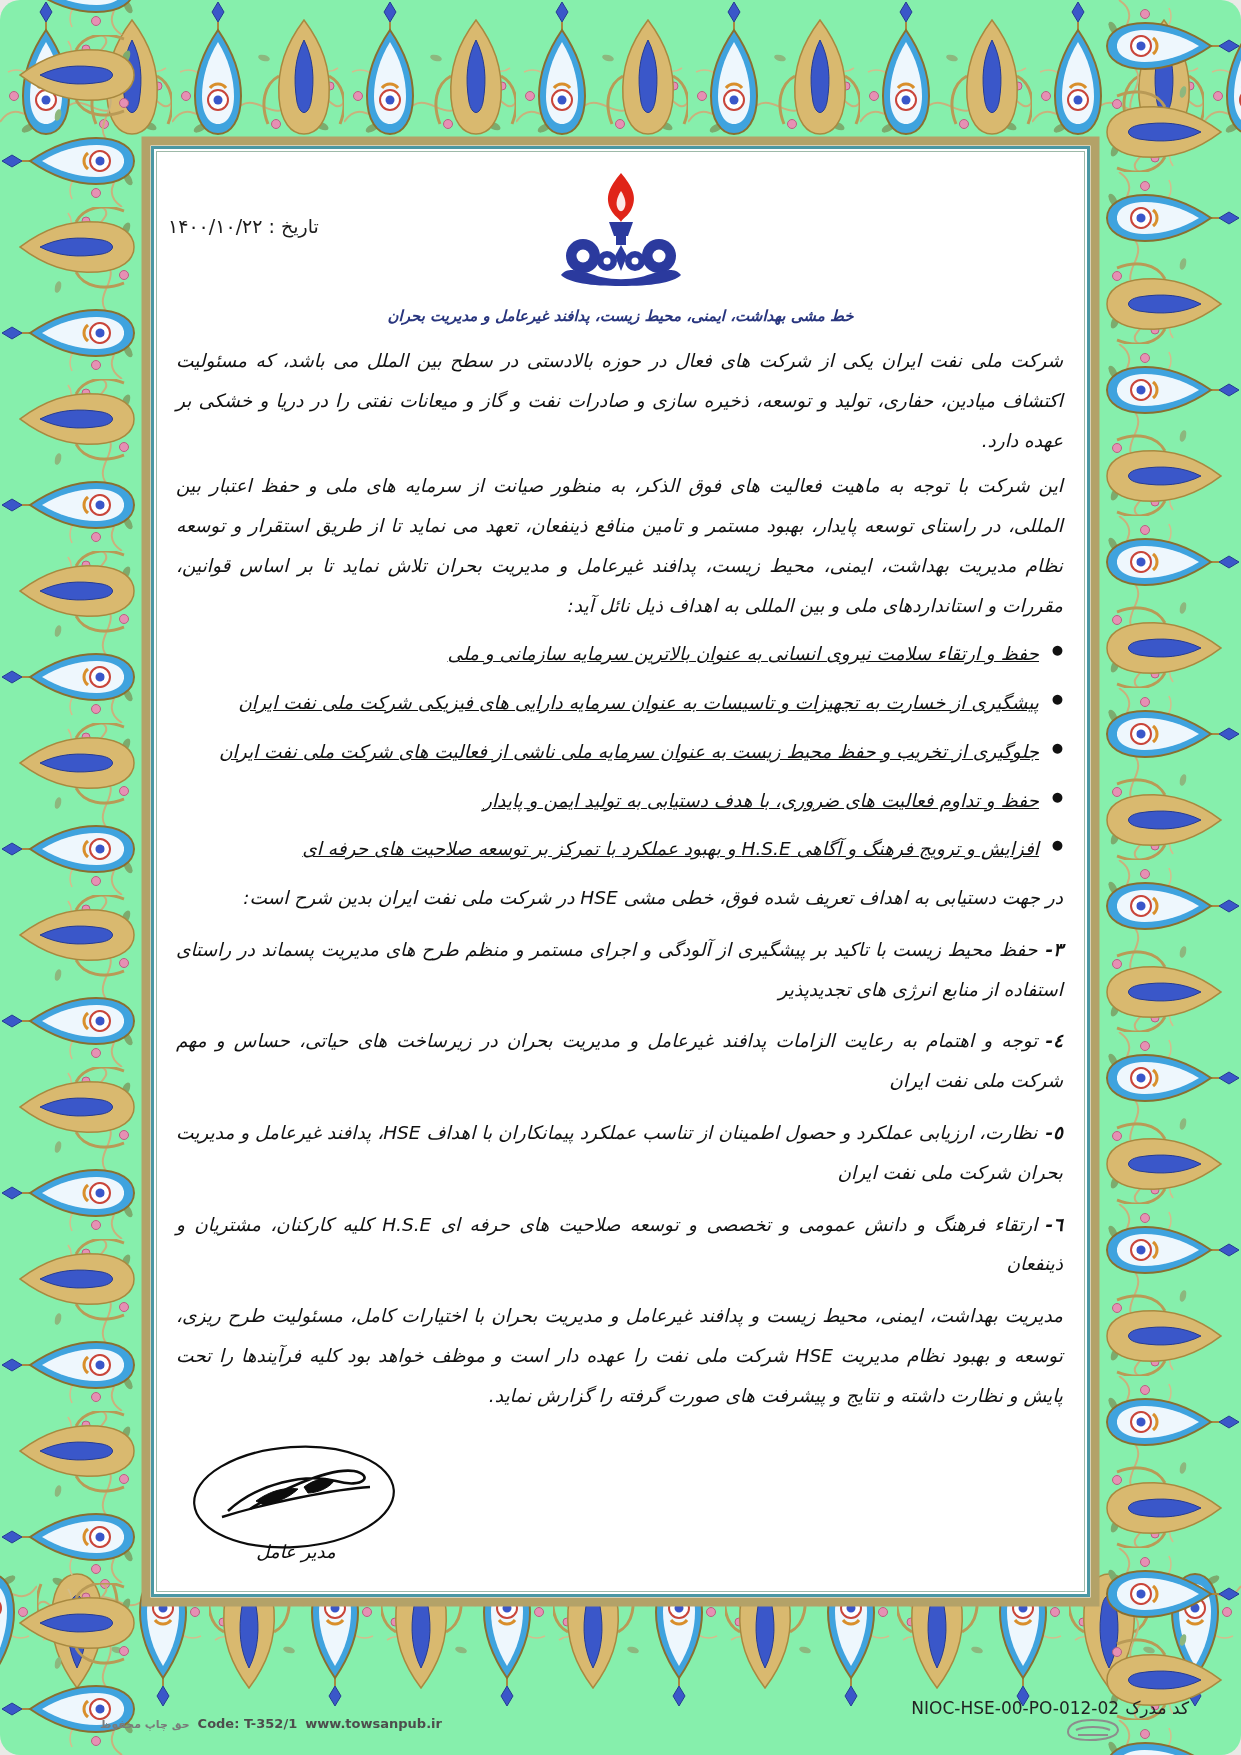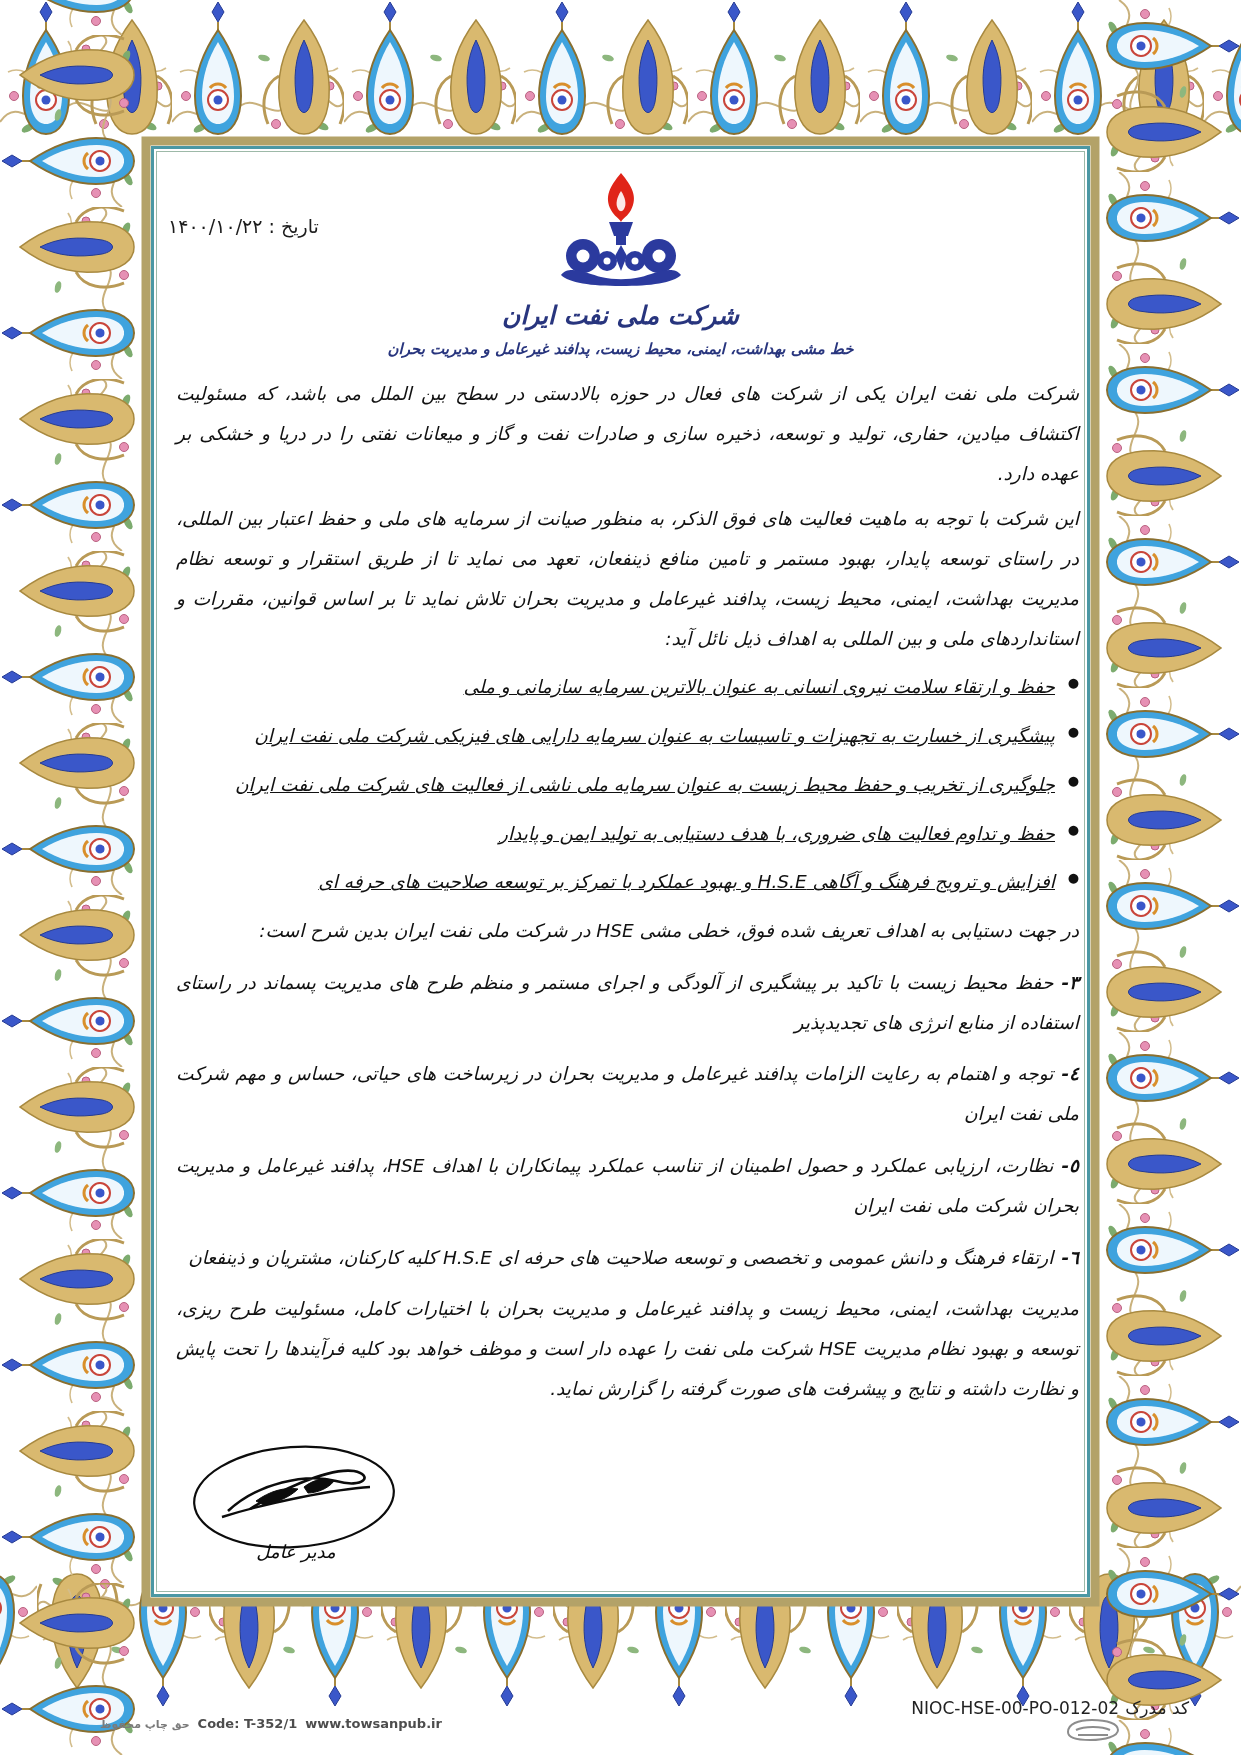--- a/index.html
+++ b/index.html
@@ -1,22 +1,23 @@
 <!DOCTYPE html>
 <html lang="fa"><head>
 <meta charset="utf-8">
 <style>
   html,body{margin:0;padding:0;background:#e9e9e6;}
   .page{
     position:relative;
     width:1241px;height:1755px;
     margin:0 auto;
-    background:#ffffff;
+    background:#86efac;
     overflow:hidden;
     font-family:"DejaVu Sans",sans-serif;
+    border-radius:20px;
   }
   .border-svg{position:absolute;inset:0;display:block;}
   .content{
     position:absolute;
     left:150px;top:145px;
     width:941px;height:1453px;
     direction:rtl;
     color:#111;
     overflow:hidden;
   }
@@ -38,21 +39,21 @@
   }
   .doc-title{
     text-align:center;
     color:#28357e;
     font-size:15px;
     font-weight:bold;
     margin-top:10px;
     font-style:italic;
   }
   .body-text{
-    margin:16px 12px 0 26px;
+    margin:16px 28px 0 26px;
     font-size:18.5px;
     line-height:2.15;
     text-align:justify;
     font-style:italic;
   }
   .body-text p{margin:0 0 6px 0;}
   .bullets{list-style:none;margin:6px 0 0 0;padding:0;}
   .bullets li{
     position:relative;
     padding-right:24px;
@@ -184,21 +185,20 @@
           <circle cx="-14" cy="84" r="10"></circle>
           <circle cx="-14" cy="84" r="3.5" fill="#fff"></circle>
           <circle cx="14" cy="84" r="10"></circle>
           <circle cx="14" cy="84" r="3.5" fill="#fff"></circle>
           <path d="M0,68 L6,79 L0,94 L-6,79 Z"></path>
           <path d="M-60,98 C-52,87 -32,97 -20,100 C-6,103 6,103 20,100 C32,97 52,87 60,98 C52,106 30,109 0,109 C-30,109 -52,106 -60,98 Z"></path>
         </g>
       </svg>
     </div>
 
-    <div class="company">شرکت ملی نفت ایران</div>
     <div class="doc-title">خط مشی بهداشت، ایمنی، محیط زیست، پدافند غیرعامل و مدیریت بحران</div>
 
     <div class="body-text">
       <p>شرکت ملی نفت ایران یکی از شرکت های فعال در حوزه بالادستی در سطح بین الملل می باشد، که مسئولیت اکتشاف میادین، حفاری، تولید و توسعه، ذخیره سازی و صادرات نفت و گاز و میعانات نفتی را در دریا و خشکی بر عهده دارد.</p>
       <p>این شرکت با توجه به ماهیت فعالیت های فوق الذکر، به منظور صیانت از سرمایه های ملی و حفظ اعتبار بین المللی، در راستای توسعه پایدار، بهبود مستمر و تامین منافع ذینفعان، تعهد می نماید تا از طریق استقرار و توسعه نظام مدیریت بهداشت، ایمنی، محیط زیست، پدافند غیرعامل و مدیریت بحران تلاش نماید تا بر اساس قوانین، مقررات و استانداردهای ملی و بین المللی به اهداف ذیل نائل آید:</p>
 
       <ul class="bullets">
         <li>حفظ و ارتقاء سلامت نیروی انسانی به عنوان بالاترین سرمایه سازمانی و ملی</li>
         <li>پیشگیری از خسارت به تجهیزات و تاسیسات به عنوان سرمایه دارایی های فیزیکی شرکت ملی نفت ایران</li>
         <li>جلوگیری از تخریب و حفظ محیط زیست به عنوان سرمایه ملی ناشی از فعالیت های شرکت ملی نفت ایران</li>

